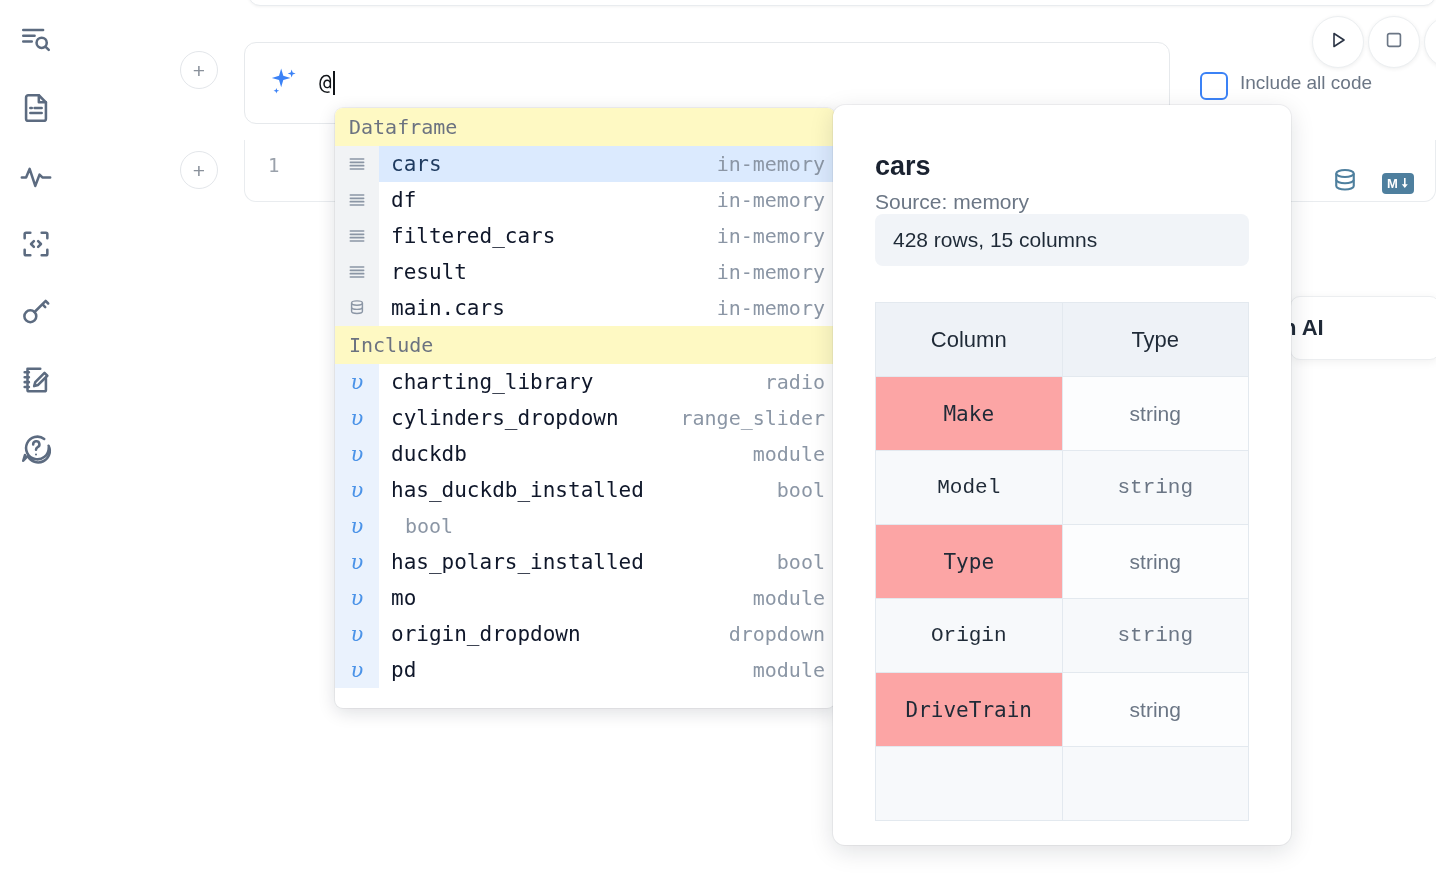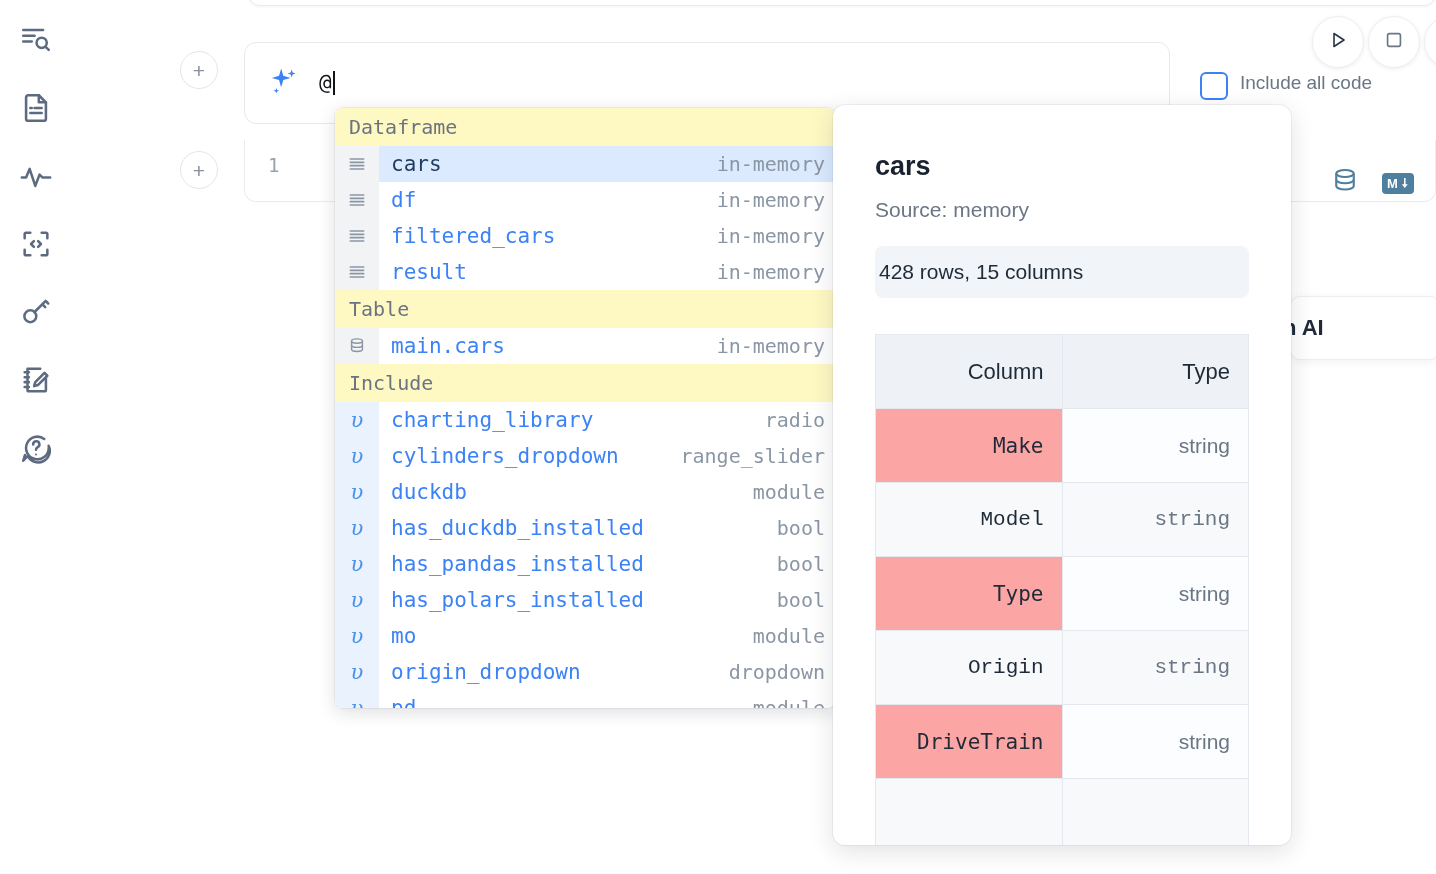--- a/index.html
+++ b/index.html
@@ -138,41 +138,41 @@
     width: 44px; height: 36px; flex: none;
     display: flex; align-items: center; justify-content: center;
     background: #f1f3f5;
   }
   .ac-gutter.var { background: #eaf2fd; }
   .ac-body {
     flex: 1; display: flex; align-items: center; justify-content: space-between;
     height: 36px; padding: 0 10px 0 12px; overflow: hidden;
   }
   .ac-row.selected .ac-body { background: #dbeafe; }
-  .ac-name { font-size: 21px; color: #3b82f6; white-space: nowrap; }
+  .ac-name { font-size: 21px; color: #0f172a; white-space: nowrap; }
   .ac-row.selected .ac-name { color: #1e3a5f; }
   .ac-type { font-size: 20px; color: #8b96a5; white-space: nowrap; padding-left: 14px; }
   .var-glyph { color: #4b93e8; font-size: 21px; font-style: italic; font-family: "DejaVu Serif", serif; }
 
   
   .preview {
     position: absolute; left: 833px; top: 105px; width: 458px; height: 740px;
     background: #ffffff; border-radius: 12px;
     box-shadow: 0 6px 24px rgba(16,24,40,0.13), 0 0 0 1px rgba(16,24,40,0.05);
     overflow: hidden; z-index: 30; padding: 46px 42px 0 42px;
   }
   .pv-title { font-size: 27px; font-weight: bold; color: #1a2230; }
-  .pv-source { font-size: 21px; color: #6b7685; margin-top: 16px; }
+  .pv-source { font-size: 21px; color: #6b7685; margin-top: 8px; }
   .pv-stat {
-    margin-top: 24px; background: #f1f4f8; border-radius: 8px;
-    padding: 14px 4px; font-size: 21px; color: #1f2a37;
+    background: #f1f4f8; border-radius: 8px;
+    padding: 14px 18px; font-size: 21px; color: #1f2a37;
   }
   .pv-table { margin-top: 36px; width: 100%; border-collapse: collapse; table-layout: fixed; }
   .pv-table th, .pv-table td {
-    border: 1px solid #e3e9ef; text-align: right;
+    border: 1px solid #e3e9ef; text-align: center;
     padding: 18px 18px; height: 74px;
   }
   .pv-table th { background: #eef2f7; font-size: 22px; font-weight: normal; color: #1f2a37; }
   .pv-table td.col { font-family: "DejaVu Sans Mono", monospace; font-size: 21px; color: #1f2a37; background:#fca5a5; }
   .pv-table td.typ { font-size: 21px; color: #6b7685; background:#fcfdfe; }
   .pv-table tr.alt td { background: #f7f9fb; font-family: Liberation Mono, monospace; }
 </style>
 </head>
 <body>
 
@@ -341,21 +341,20 @@
         <div class="ac-gutter">
           <svg width="20" height="20" viewBox="0 0 24 24" fill="none" stroke="#8b96a5" stroke-width="2" stroke-linecap="round">
             <path d="M4 6h16M4 10h16M4 14h16M4 18h16"></path>
           </svg>
         </div>
         <div class="ac-body">
           <span class="ac-name">result</span>
           <span class="ac-type">in-memory</span>
         </div>
       </div>
-      <div class="ac-group">Table</div>
       <div class="ac-row">
         <div class="ac-gutter">
           <svg width="20" height="20" viewBox="0 0 24 24" fill="none" stroke="#8b96a5" stroke-width="1.7">
             <ellipse cx="12" cy="6" rx="6.5" ry="2.6"></ellipse>
             <path d="M5.5 6v5c0 1.44 2.91 2.6 6.5 2.6s6.5-1.16 6.5-2.6V6"></path>
             <path d="M5.5 11v5c0 1.44 2.91 2.6 6.5 2.6s6.5-1.16 6.5-2.6v-5"></path>
           </svg>
         </div>
         <div class="ac-body">
           <span class="ac-name">main.cars</span>
@@ -397,21 +396,20 @@
         <div class="ac-body">
           <span class="ac-name">has_duckdb_installed</span>
           <span class="ac-type">bool</span>
         </div>
       </div>
       <div class="ac-row">
         <div class="ac-gutter var">
           <span class="var-glyph">υ</span>
         </div>
         <div class="ac-body">
-          <span class="ac-name">has_pandas_installed</span>
           <span class="ac-type">bool</span>
         </div>
       </div>
       <div class="ac-row">
         <div class="ac-gutter var">
           <span class="var-glyph">υ</span>
         </div>
         <div class="ac-body">
           <span class="ac-name">has_polars_installed</span>
           <span class="ac-type">bool</span>

